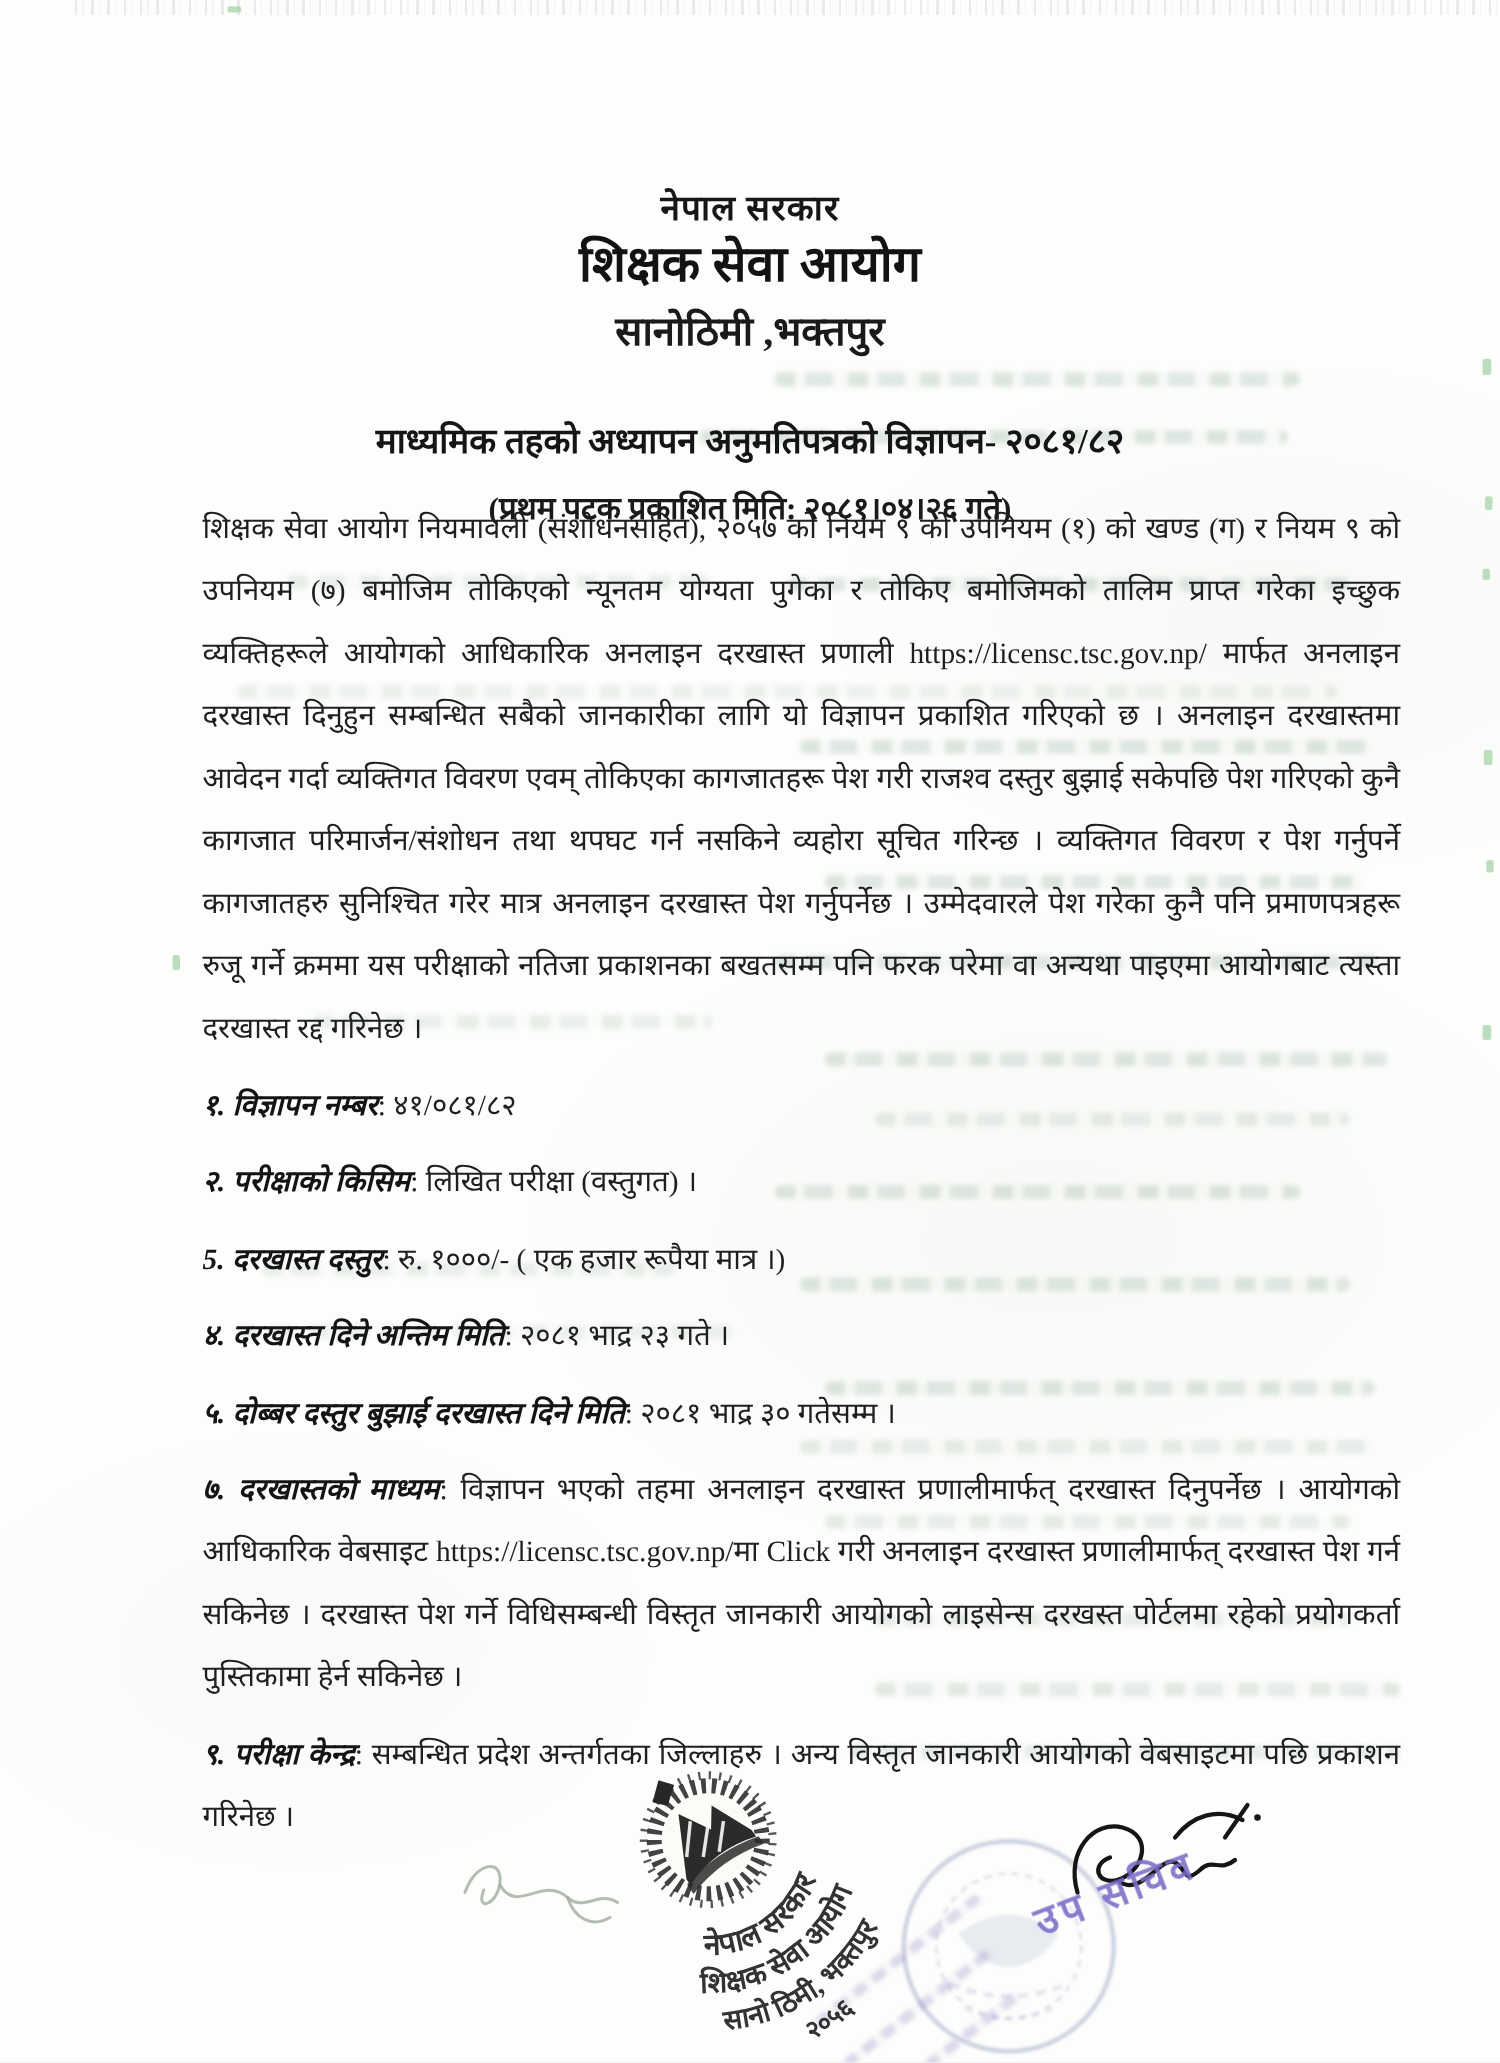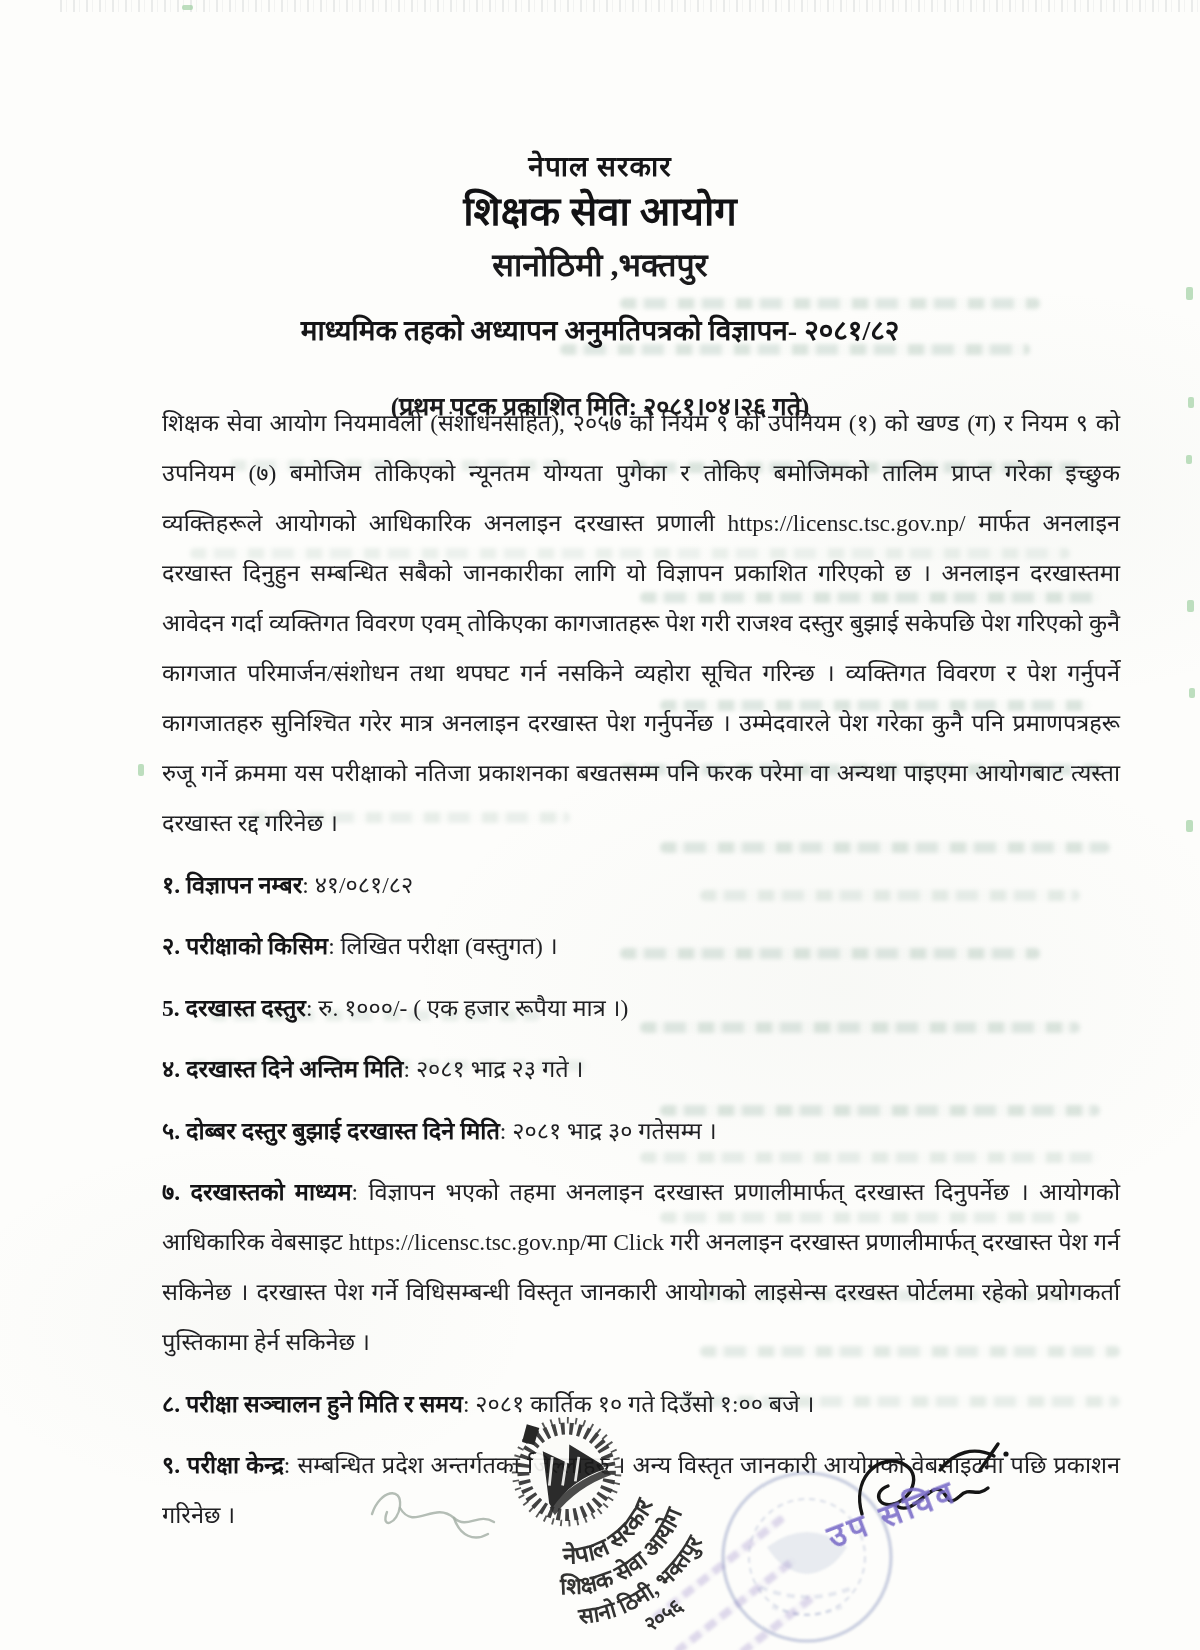--- a/index.html
+++ b/index.html
@@ -15,27 +15,27 @@
   }
   .noise-top{
     position:absolute;left:60px;top:0;width:1140px;height:12px;opacity:.5;filter:blur(.4px);
     background:repeating-linear-gradient(90deg, rgba(110,120,130,.28) 0 2px, transparent 2px 6px,
       rgba(120,130,140,.16) 6px 7px, transparent 7px 13px);
   }
   .centered{position:absolute;left:0;width:1200px;text-align:center;}
   .gov-line{top:146px;font-size:28px;font-weight:bold;letter-spacing:1px;color:#161618;}
   .org-line{top:182px;font-size:40px;font-weight:bold;color:#121214;}
   .addr-line{top:242px;font-size:32px;font-weight:bold;color:#1a1a1c;}
-  .title-line{top:310px;font-size:28px;font-weight:bold;color:#151517;}
+  .title-line{top:332px;font-size:28px;font-weight:bold;color:#151517;}
   .subtitle-line{top:364px;font-size:25px;font-weight:bold;color:#1a1a1c;margin-top:24px;}
   .doc-body{position:absolute;left:162px;top:398px;width:958px;font-size:23.5px;line-height:50px;}
   .para{text-align:justify;text-justify:inter-word;}
   .item{margin-top:11.5px;text-align:justify;text-justify:inter-word;}
   .item:first-of-type{margin-top:14px;}
-  .item .lbl{font-weight:bold;color:#141416;}
+  .item .lbl{font-weight:bold;color:#141416;font-style:italic;}
   .bleed{position:absolute;height:11px;border-radius:5px;opacity:.55;filter:blur(2.2px);
     background:repeating-linear-gradient(90deg, rgba(130,165,145,.5) 0 16px, rgba(130,165,145,.08) 16px 24px,
       rgba(125,160,145,.42) 24px 46px, rgba(130,165,145,.05) 46px 58px);}
   .tick{position:absolute;background:#9ccf9f;opacity:.65;filter:blur(.4px);border-radius:2px;}
   .stamp-svg{position:absolute;}
   .faint-stamp{position:absolute;filter:blur(1.1px);}
   .dep-sec{
     position:absolute;left:836px;top:1514px;font-size:32px;font-weight:bold;color:#7a6cc8;
     letter-spacing:4px;transform:rotate(-21deg);transform-origin:left bottom;opacity:.88;
     filter:blur(.3px);font-family:"Liberation Serif","DejaVu Serif",serif;
@@ -89,21 +89,20 @@
 
   <div class="doc-body">
     <div class="para">शिक्षक सेवा आयोग नियमावली (संशोधनसहित), २०५७ को नियम ९ को उपनियम (१) को खण्ड (ग) र नियम ९ को उपनियम (७) बमोजिम तोकिएको न्यूनतम योग्यता पुगेका र तोकिए बमोजिमको तालिम प्राप्त गरेका इच्छुक व्यक्तिहरूले आयोगको आधिकारिक अनलाइन दरखास्त प्रणाली https://licensc.tsc.gov.np/ मार्फत अनलाइन दरखास्त दिनुहुन सम्बन्धित सबैको जानकारीका लागि यो विज्ञापन प्रकाशित गरिएको छ । अनलाइन दरखास्तमा आवेदन गर्दा व्यक्तिगत विवरण एवम् तोकिएका कागजातहरू पेश गरी राजश्व दस्तुर बुझाई सकेपछि पेश गरिएको कुनै कागजात परिमार्जन/संशोधन तथा थपघट गर्न नसकिने व्यहोरा सूचित गरिन्छ । व्यक्तिगत विवरण र पेश गर्नुपर्ने कागजातहरु सुनिश्चित गरेर मात्र अनलाइन दरखास्त पेश गर्नुपर्नेछ । उम्मेदवारले पेश गरेका कुनै पनि प्रमाणपत्रहरू रुजू गर्ने क्रममा यस परीक्षाको नतिजा प्रकाशनका बखतसम्म पनि फरक परेमा वा अन्यथा पाइएमा आयोगबाट त्यस्ता दरखास्त रद्द गरिनेछ ।</div>
 
     <div class="item"><span class="lbl">१. विज्ञापन नम्बर</span><span>: ४१/०८१/८२</span></div>
     <div class="item"><span class="lbl">२. परीक्षाको किसिम</span><span>: लिखित परीक्षा (वस्तुगत) ।</span></div>
     <div class="item"><span class="lbl">5. दरखास्त दस्तुर</span><span>: रु. १०००/- ( एक हजार रूपैया मात्र ।)</span></div>
     <div class="item"><span class="lbl">४. दरखास्त दिने अन्तिम मिति</span><span>: २०८१ भाद्र २३ गते ।</span></div>
     <div class="item"><span class="lbl">५. दोब्बर दस्तुर बुझाई दरखास्त दिने मिति</span><span>: २०८१ भाद्र ३० गतेसम्म ।</span></div>
     <div class="item"><span class="lbl">७. दरखास्तको माध्यम</span><span>: विज्ञापन भएको तहमा अनलाइन दरखास्त प्रणालीमार्फत् दरखास्त दिनुपर्नेछ । आयोगको आधिकारिक वेबसाइट https://licensc.tsc.gov.np/मा Click गरी अनलाइन दरखास्त प्रणालीमार्फत् दरखास्त पेश गर्न सकिनेछ । दरखास्त पेश गर्ने विधिसम्बन्धी विस्तृत जानकारी आयोगको लाइसेन्स दरखस्त पोर्टलमा रहेको प्रयोगकर्ता पुस्तिकामा हेर्न सकिनेछ ।</span></div>
-    <div class="item"><span class="lbl">८. परीक्षा सञ्चालन हुने मिति र समय</span><span>: २०८१ कार्तिक १० गते दिउँसो १:०० बजे ।</span></div>
     <div class="item"><span class="lbl">९. परीक्षा केन्द्र</span><span>: सम्बन्धित प्रदेश अन्तर्गतका जिल्लाहरु । अन्य विस्तृत जानकारी आयोगको वेबसाइटमा पछि प्रकाशन गरिनेछ ।</span></div>
   </div>
 
   <svg class="faint-stamp" style="left:712px;top:1462px;" width="190" height="190" viewBox="0 0 190 190">
     <g stroke="rgba(125,140,185,.38)" fill="none">
       <circle cx="95" cy="95" r="84" stroke-width="3.5"></circle>
       <circle cx="95" cy="95" r="58" stroke-width="2" stroke-dasharray="6 5" opacity=".7"></circle>
       <path d="M55,85 Q95,55 135,85 Q120,110 95,112 Q70,110 55,85 Z" fill="rgba(125,140,185,.16)" stroke="none"></path>
       <path d="M48,125 Q95,145 142,125" stroke-width="4" stroke-dasharray="8 6" opacity=".5"></path>
       <path d="M60,145 Q95,160 130,145" stroke-width="3" stroke-dasharray="6 5" opacity=".4"></path>

